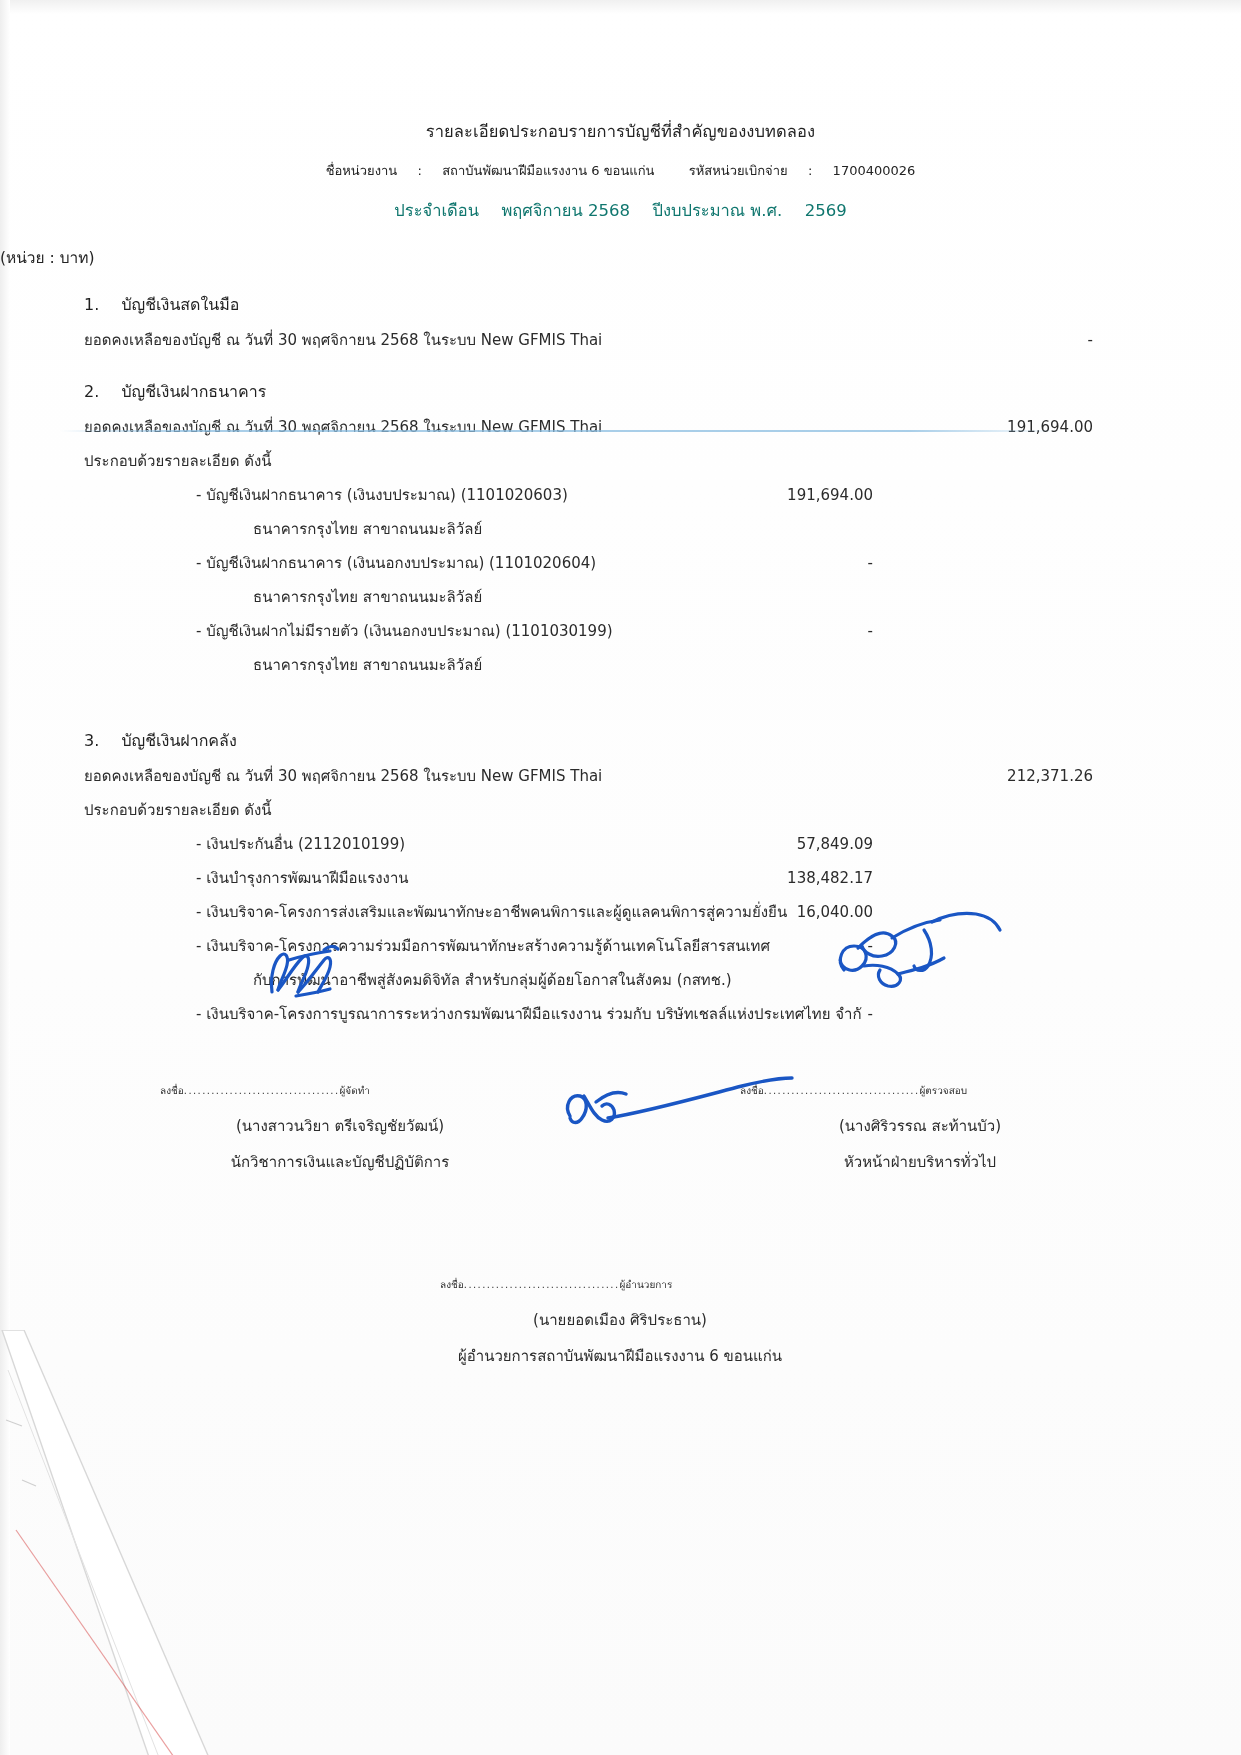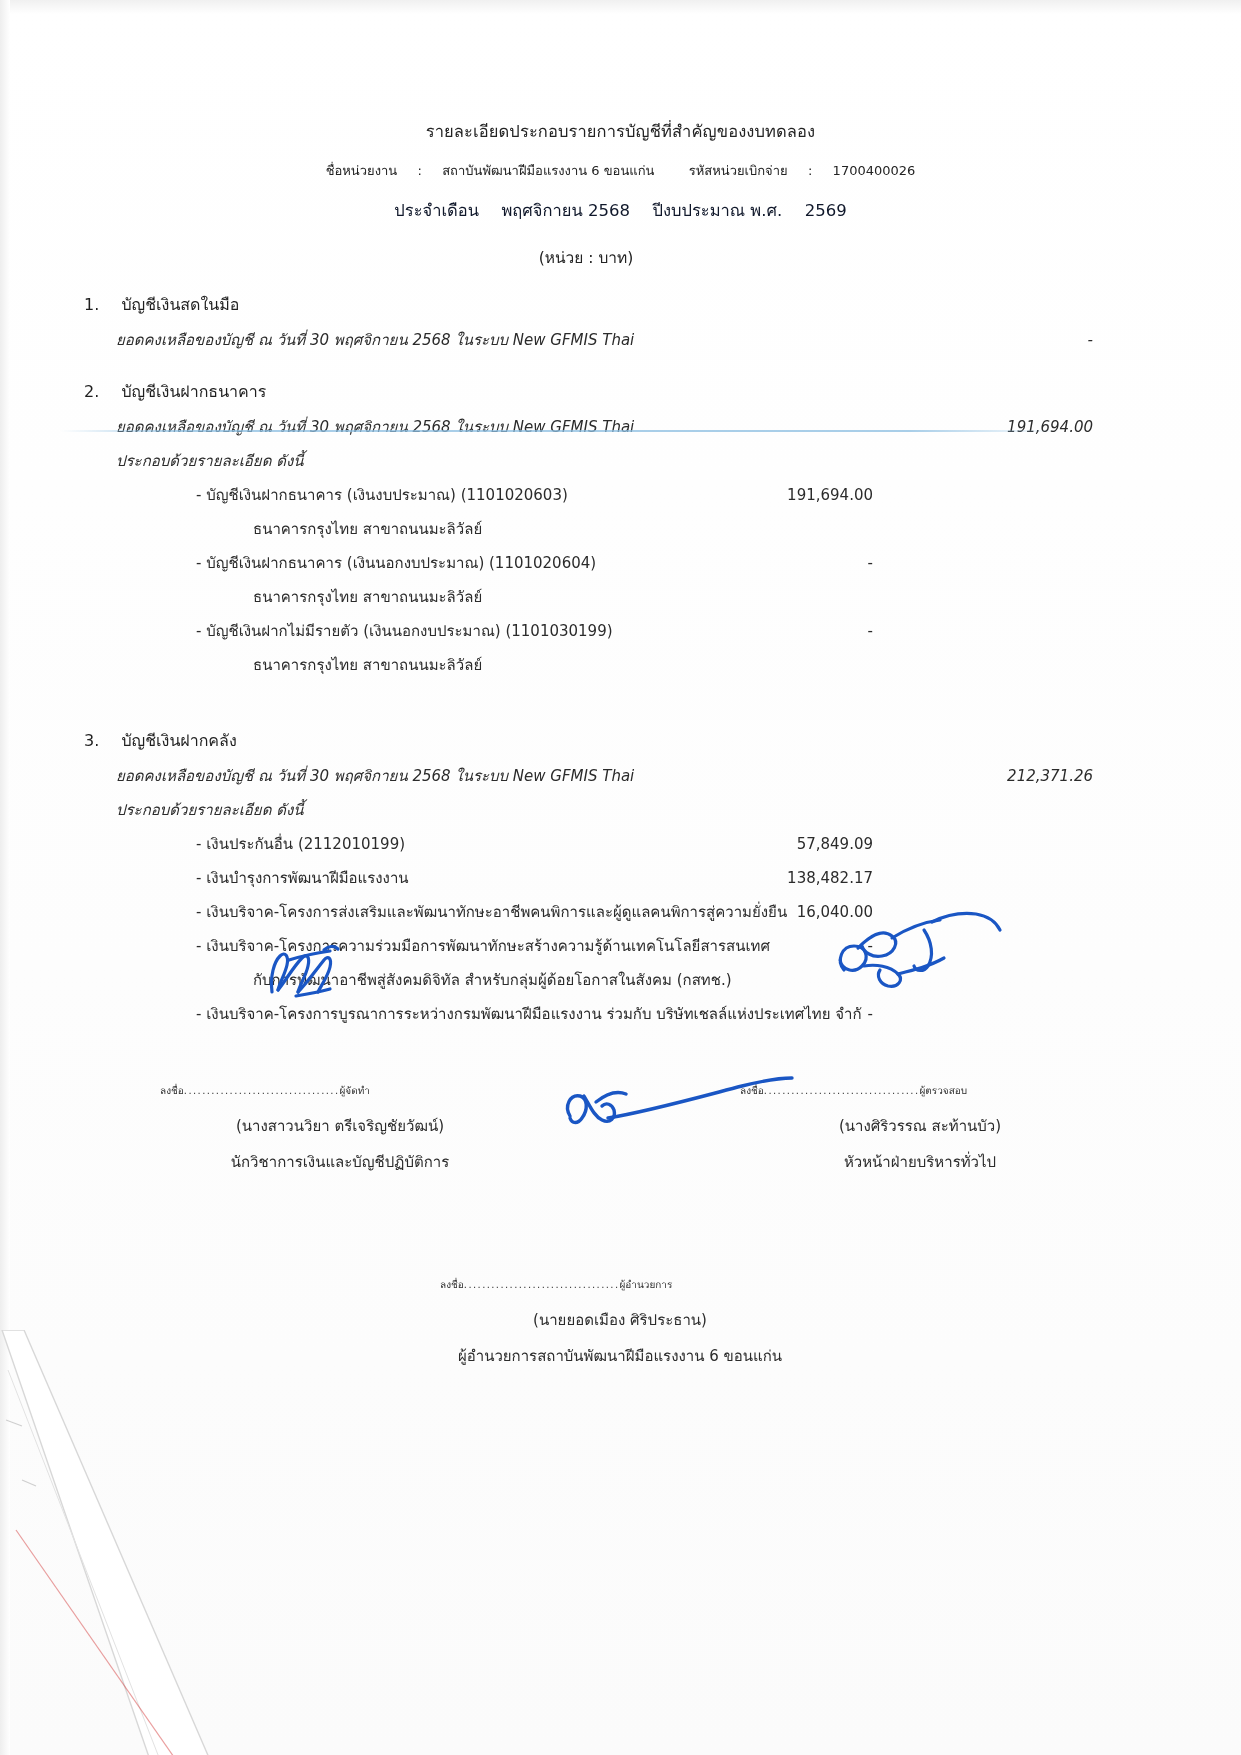--- a/index.html
+++ b/index.html
@@ -54,29 +54,29 @@
     color: #232323;
   }
   .title-2 {
     font-size: 13px;
     margin-top: 16px;
     color: #232323;
   }
   .title-3 {
     font-size: 16.5px;
     margin-top: 16px;
-    color: #0f172a;
+    color: #0f766e;
   }
   .sp { display: inline-block; width: 12px; }
   .sp-lg { display: inline-block; width: 26px; }
 
   .unit-line {
     margin-top: 22px;
     padding-right: 69px;
-    text-align: center;
+    text-align: left;
     font-size: 15.5px;
     color: #232323;
   }
 
   .section {
     margin-top: 16px;
   }
   .section-title {
     font-size: 16px;
     padding-left: 84px;
@@ -93,21 +93,21 @@
     line-height: 34px;
     color: #2b2b2b;
   }
   .row .lbl { flex: 0 0 auto; }
   .row .amt {
     position: absolute;
     text-align: right;
     font-size: 15px;
   }
 
-  .indent-1 { padding-left: 116px; font-style: italic; }
+  .indent-1 { padding-left: 84px; }
   .indent-2 { padding-left: 196px; }
   .indent-3 { padding-left: 253px; }
 
   
   .amt-far  { right: 148px; width: 180px; }
   .amt-mid  { right: 368px; width: 180px; }
 
   .dash { letter-spacing: 0; }
 
   .blank-gap { height: 24px; }

